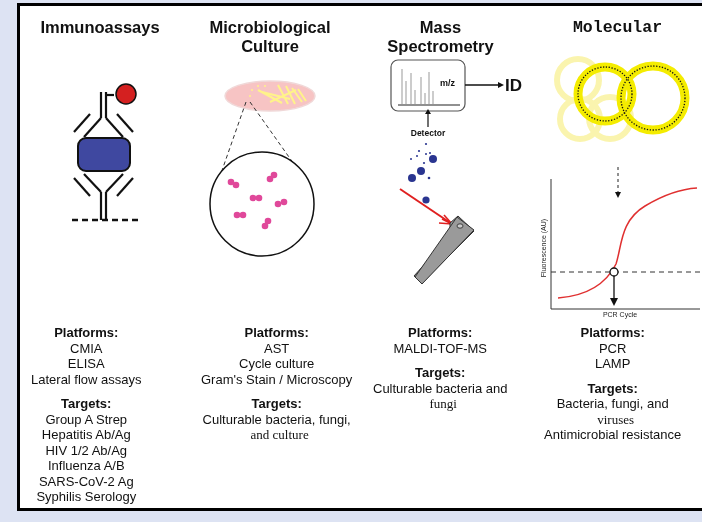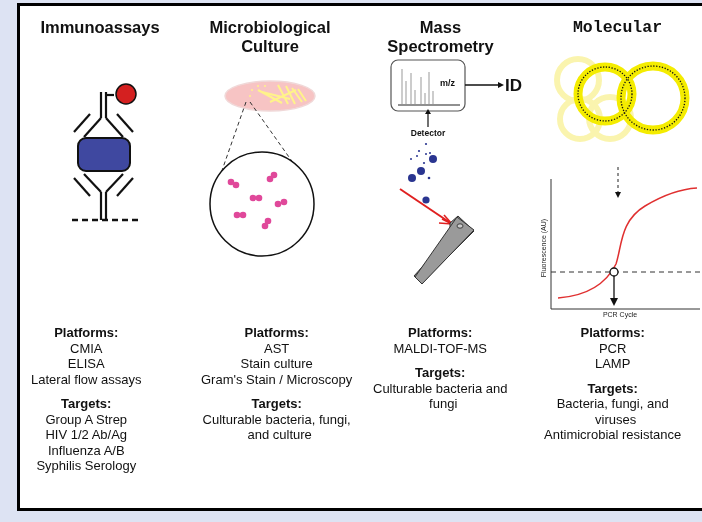--- a/index.html
+++ b/index.html
@@ -2,21 +2,21 @@
 <html><head>
 <meta charset="utf-8">
 <style>
   html, body { margin:0; padding:0; }
   body { width:702px; height:522px; background:#dde3f3; position:relative; overflow:hidden; font-family:"Liberation Sans", sans-serif; }
   .frame { position:absolute; left:5px; top:3px; width:686px; height:502px; border:3px solid #000; background:#fff; box-sizing:content-box;margin-left:12px; }
   .panel-title { position:absolute; text-align:center; font-weight:bold; font-size:16.5px; line-height:19px; color:#111; }
   .info { position:absolute; font-size:13px; line-height:15.5px; color:#111;text-align:center; }
   .info .hd { font-weight:bold; }
   .info .gap { height:9px; }
-  .info .indent { padding-left:6px; }
+  .info .indent { padding-left:6px;font-family:Liberation Serif, serif; }
   svg { position:absolute; overflow:visible; }
   .strip { position:absolute; left:0; top:511px; width:702px; height:11px; background:#dde3f3; }
 </style>
 </head>
 <body>
 
 <div class="strip"></div>
 
 <div class="frame">
 
@@ -159,29 +159,31 @@
   </svg>
 
   <div class="info" style="left:11px;top:319px;">
     <div class="hd">Platforms:</div>
     <div>CMIA</div>
     <div>ELISA</div>
     <div>Lateral flow assays</div>
     <div class="gap"></div>
     <div class="hd">Targets:</div>
     <div>Group A Strep</div>
+    <div>Hepatitis Ab/Ag</div>
     <div>HIV 1/2 Ab/Ag</div>
     <div>Influenza A/B</div>
+    <div>SARS-CoV-2 Ag</div>
     <div>Syphilis Serology</div>
   </div>
 
   <div class="info" style="left:181px;top:319px;">
     <div class="hd">Platforms:</div>
     <div>AST</div>
-    <div>Stain culture</div>
+    <div>Cycle culture</div>
     <div>Gram's Stain / Microscopy</div>
     <div class="gap"></div>
     <div class="hd">Targets:</div>
     <div>Culturable bacteria, fungi,</div>
     <div class="indent">and culture</div>
   </div>
 
   <div class="info" style="left:353px;top:319px;">
     <div class="hd">Platforms:</div>
     <div>MALDI-TOF-MS</div>

